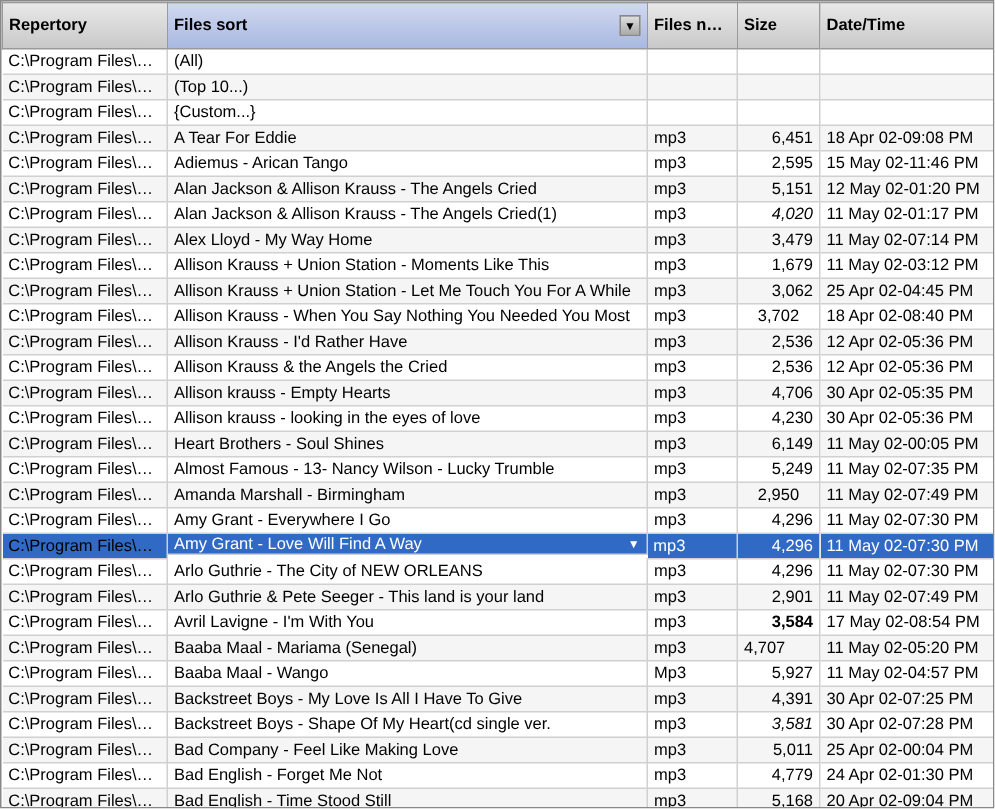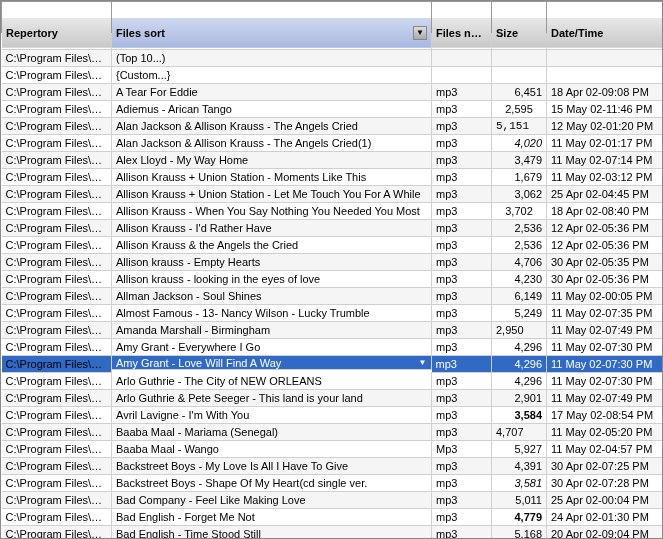--- a/index.html
+++ b/index.html
@@ -29,21 +29,21 @@
     col.col-e { width: 118px; }
 
     thead tr th {
       background: linear-gradient(to bottom, #e8e8e8, #c8c8c8);
       border: 1px solid #999;
       padding: 8px 4px;
       text-align: left;
       font-weight: bold;
       font-size: 11px;
       position: sticky;
-      top: 16px;
+      top: 0;
       white-space: nowrap;
       overflow: hidden;
       text-overflow: ellipsis;
     }
     thead tr th.sorted {
       background: linear-gradient(to bottom, #d0d8f0, #a8b8e0);
     }
     tbody tr td {
       border-bottom: 1px solid #d0d0d0;
       border-right: 1px solid #d0d0d0;
@@ -147,28 +147,28 @@
           <td>C:\Program Files\KaZaA\Music\</td>
           <td colspan="1">A Tear For Eddie</td>
           <td>mp3</td>
           <td style="text-align: right;">6,451</td>
           <td>18 Apr 02-09:08 PM</td>
         </tr>
         <tr>
           <td>C:\Program Files\KaZaA\Music\</td>
           <td colspan="1">Adiemus - Arican Tango</td>
           <td>mp3</td>
-          <td style="text-align: center; margin-top: 20px;">2,595</td>
+          <td style="text-align: right; margin-top: 20px;">2,595</td>
           <td>15 May 02-11:46 PM</td>
         </tr>
         <tr>
           <td>C:\Program Files\KaZaA\Music\</td>
           <td colspan="1">Alan Jackson &amp; Allison Krauss - The Angels Cried</td>
           <td>mp3</td>
-          <td style=" font-family: Liberation Mono, monospace;">5,151</td>
+          <td style="text-align: right;">5,151</td>
           <td>12 May 02-01:20 PM</td>
         </tr>
         <tr>
           <td>C:\Program Files\KaZaA\Music\</td>
           <td colspan="1">Alan Jackson &amp; Allison Krauss - The Angels Cried(1)</td>
           <td>mp3</td>
           <td style="text-align: right; font-style: italic;">4,020</td>
           <td>11 May 02-01:17 PM</td>
         </tr>
         <tr>
@@ -222,37 +222,37 @@
         </tr>
         <tr>
           <td>C:\Program Files\KaZaA\Music\</td>
           <td colspan="1">Allison krauss - looking in the eyes of love</td>
           <td>mp3</td>
           <td style="text-align: right;">4,230</td>
           <td>30 Apr 02-05:36 PM</td>
         </tr>
         <tr>
           <td>C:\Program Files\KaZaA\Music\</td>
-          <td colspan="1">Allman Jackson - Soul Shines</td>
+          <td colspan="1">Heart Brothers - Soul Shines</td>
           <td>mp3</td>
           <td style="text-align: right;">6,149</td>
           <td>11 May 02-00:05 PM</td>
         </tr>
         <tr>
           <td>C:\Program Files\KaZaA\Music\</td>
           <td colspan="1">Almost Famous - 13- Nancy Wilson - Lucky Trumble</td>
           <td>mp3</td>
           <td style="text-align: right;">5,249</td>
           <td>11 May 02-07:35 PM</td>
         </tr>
         <tr>
           <td>C:\Program Files\KaZaA\Music\</td>
           <td colspan="1">Amanda Marshall - Birmingham</td>
           <td>mp3</td>
-          <td style="text-align: left;">2,950</td>
+          <td style="text-align: center;">2,950</td>
           <td>11 May 02-07:49 PM</td>
         </tr>
         <tr>
           <td>C:\Program Files\KaZaA\Music\</td>
           <td colspan="1">Amy Grant - Everywhere I Go</td>
           <td>mp3</td>
           <td style="text-align: right;">4,296</td>
           <td>11 May 02-07:30 PM</td>
         </tr>
         <tr class="highlighted">
@@ -318,21 +318,21 @@
           <td>C:\Program Files\KaZaA\Music\</td>
           <td colspan="1">Bad Company - Feel Like Making Love</td>
           <td>mp3</td>
           <td style="text-align: right;">5,011</td>
           <td>25 Apr 02-00:04 PM</td>
         </tr>
         <tr>
           <td>C:\Program Files\KaZaA\Music\</td>
           <td colspan="1">Bad English - Forget Me Not</td>
           <td>mp3</td>
-          <td style="text-align: right; font-weight: bold;">4,779</td>
+          <td style="text-align: right;">4,779</td>
           <td>24 Apr 02-01:30 PM</td>
         </tr>
         <tr>
           <td>C:\Program Files\KaZaA\Music\</td>
           <td colspan="1">Bad English - Time Stood Still</td>
           <td>mp3</td>
           <td style="text-align: right;">5,168</td>
           <td>20 Apr 02-09:04 PM</td>
         </tr>
         <tr>

